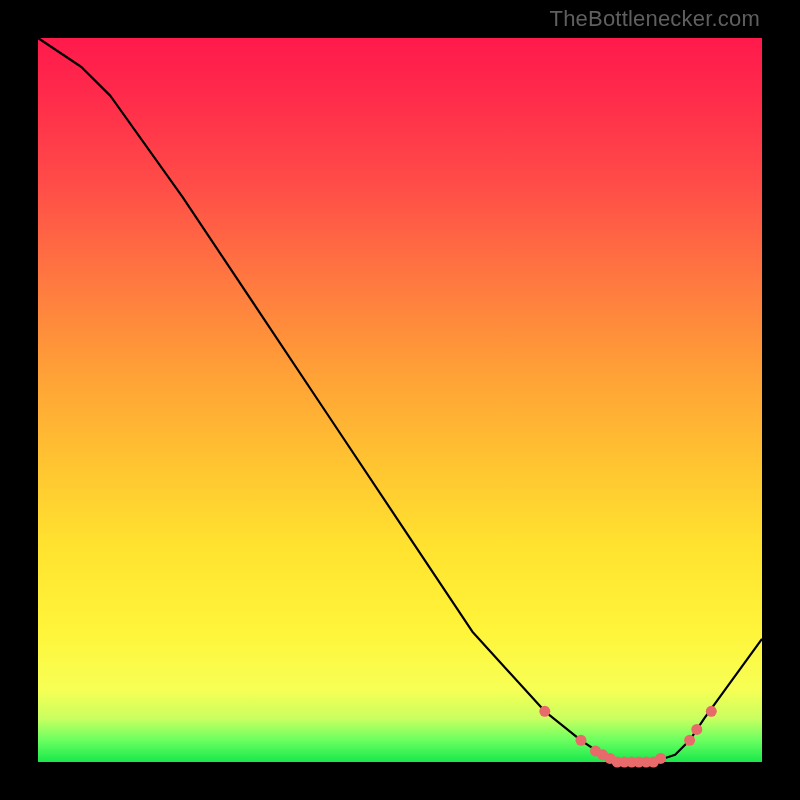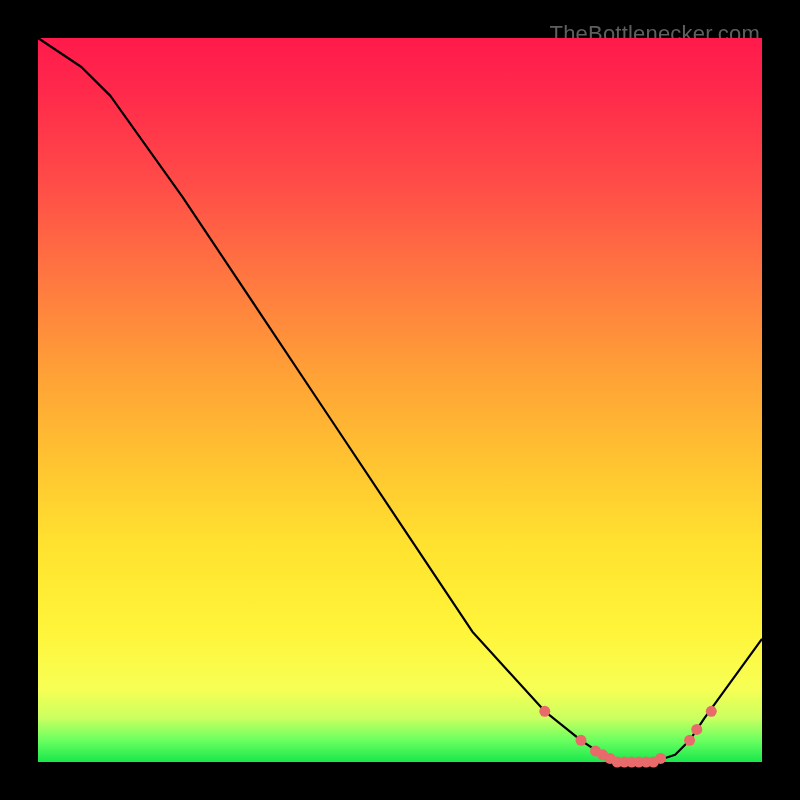--- a/index.html
+++ b/index.html
@@ -35,21 +35,21 @@
       #ffe22f 70%,
       #fff53a 82%,
       #f7ff55 90%,
       #c9ff60 94%,
       #6bff60 97%,
       #18e84b 100%
     );
   }
   .attribution {
     position: absolute;
-    top: 21px;
+    top: 6px;
     right: 40px;
     font-size: 22px;
     font-weight: 500;
     color: #5f5f5f;
     letter-spacing: 0.2px;
   }
   svg.curve {
     position: absolute;
     left: 0;
     top: 0;

